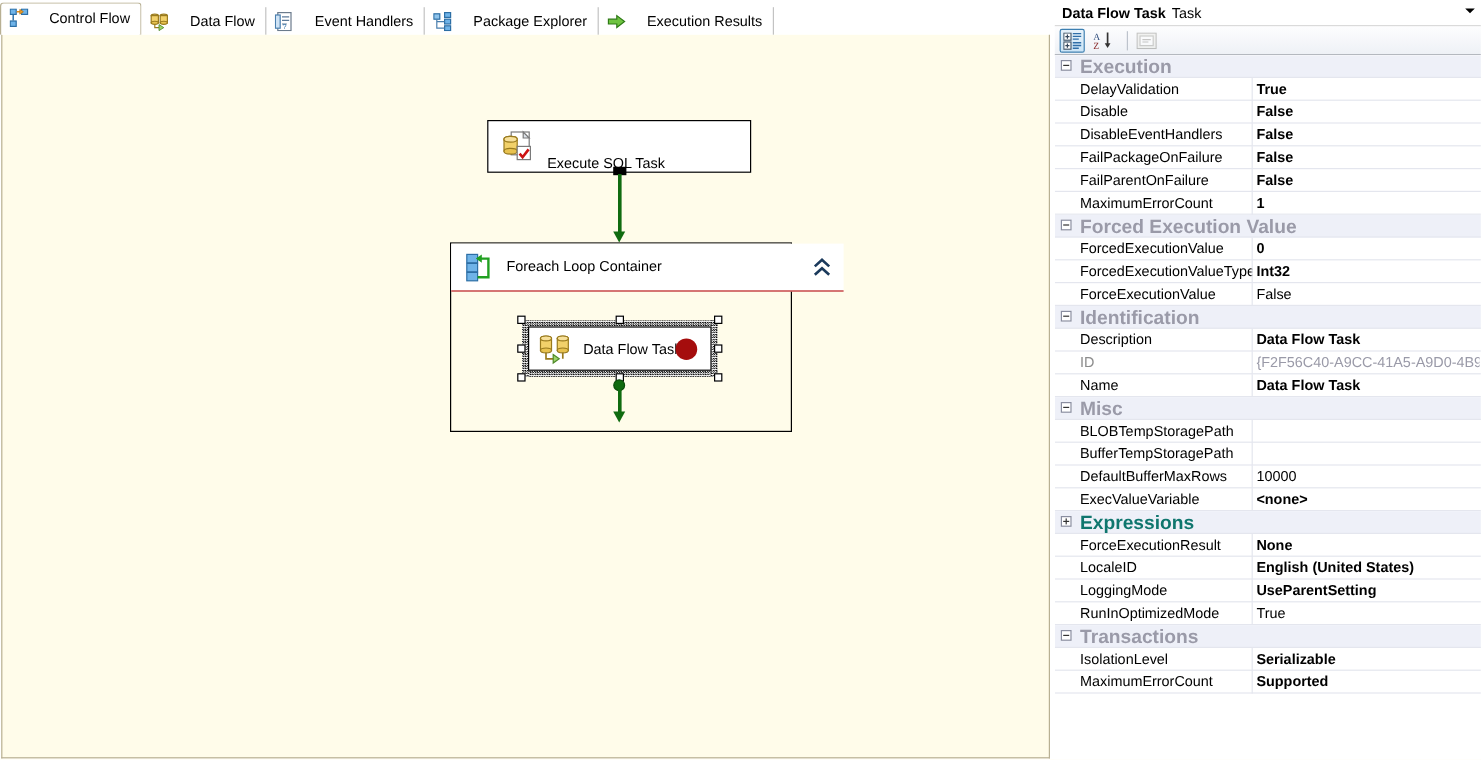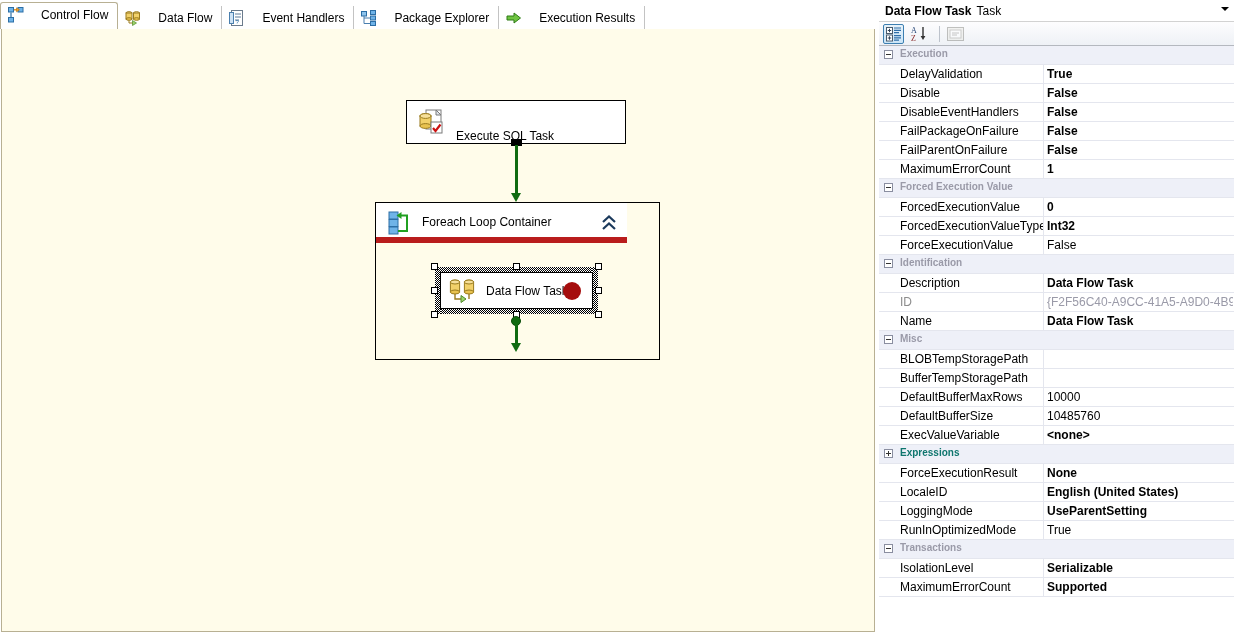--- a/index.html
+++ b/index.html
@@ -36,22 +36,22 @@
   .taskbox .tname{font-size:12px;color:#000;white-space:nowrap;}
 
   
   #exec-sql{left:404px;top:71px;width:220px;height:44px;}
   #exec-sql .ticon{position:absolute;left:10px;top:7px;width:30px;height:30px;}
   #exec-sql .tname{position:absolute;left:49px;top:28px;}
 
   
   #foreach{position:absolute;left:373px;top:173px;width:285px;height:158px;
     border:1px solid #000;background:#fffcea;box-sizing:border-box;}
-  #foreach .fhead{position:absolute;left:0;top:0;width:251px;height:40px;
-    background:#ffffff;border-bottom:6px solid #b91c1c;box-sizing:border-box;}
+  #foreach .fhead{position:absolute;left:0;top:0;width:327px;height:40px;
+    background:#ffffff;border-bottom:1px solid #b91c1c;box-sizing:border-box;}
   #foreach .ficon{position:absolute;left:11px;top:7px;width:26px;height:26px;}
   #foreach .fname{position:absolute;left:46px;top:12px;font-size:12px;}
   #foreach .fchev{position:absolute;right:9px;top:10px;width:18px;height:20px;cursor:pointer;}
   #foreach .fbody{position:absolute;left:0;top:40px;width:283px;height:116px;}
 
   
   #dft-wrap{position:absolute;left:429px;top:234px;width:171px;height:55px;}
   .seledge{position:absolute;background-image:
       repeating-conic-gradient(#000 0% 25%, #ffffff 0% 50%);
       background-size:2px 2px;}
@@ -93,21 +93,21 @@
 
   #grid{position:absolute;left:0;top:46px;width:356px;height:587px;overflow:hidden;
     background:#ffffff;}
   .grow{position:relative;height:19px;box-sizing:border-box;
         border-bottom:1px solid #e4e6ee;display:flex;align-items:center;}
   .grow.cat{background:#eef0f8;}
   .grow .expander{position:absolute;left:5px;top:4px;width:9px;height:9px;
       border:1px solid #8a8ea0;background:#fff;box-sizing:border-box;}
   .grow .expander i{position:absolute;left:1px;top:3px;width:5px;height:1px;background:#333;}
   .grow .expander b{position:absolute;left:3px;top:1px;width:1px;height:5px;background:#333;}
-  .grow .catname{position:absolute;left:21px;top:2px;font-size:10px;color:#9a9aa8;font-weight:bold;}
+  .grow .catname{position:absolute;left:21px;top:2px;font-size:16px;color:#9a9aa8;font-weight:bold;}
   .grow .pname{position:absolute;left:21px;top:2px;font-size:12px;color:#000;
       white-space:nowrap;overflow:hidden;width:144px;}
   .grow .pname.dim{color:#8c8c8c;}
   .grow .pval{position:absolute;left:168px;top:2px;font-size:12px;color:#000;
       white-space:nowrap;overflow:hidden;width:186px;font-weight:bold;}
   .grow .pval.plain{font-weight:normal;}
   .grow .pval.dim{color:#9a9aa8;font-weight:normal;}
   .grow .vdiv{position:absolute;left:164px;top:0;width:1px;height:19px;background:#e4e6ee;}
 </style>
 </head>
@@ -405,25 +405,20 @@
             <span class="pname">BufferTempStoragePath</span>
             <span class="vdiv"></span>
             <span class="pval plain"></span>
           </div>
           <div class="grow">
             <span class="pname">DefaultBufferMaxRows</span>
             <span class="vdiv"></span>
             <span class="pval plain">10000</span>
           </div>
           <div class="grow">
-            <span class="pname">DefaultBufferSize</span>
-            <span class="vdiv"></span>
-            <span class="pval plain">10485760</span>
-          </div>
-          <div class="grow">
             <span class="pname">ExecValueVariable</span>
             <span class="vdiv"></span>
             <span class="pval">&lt;none&gt;</span>
           </div>
           <div class="grow cat">
             <span class="expander">
               <i></i>
               <b></b>
             </span>
             <span class="catname" style="color: #0f766e; font-weight: bold;">Expressions</span>

